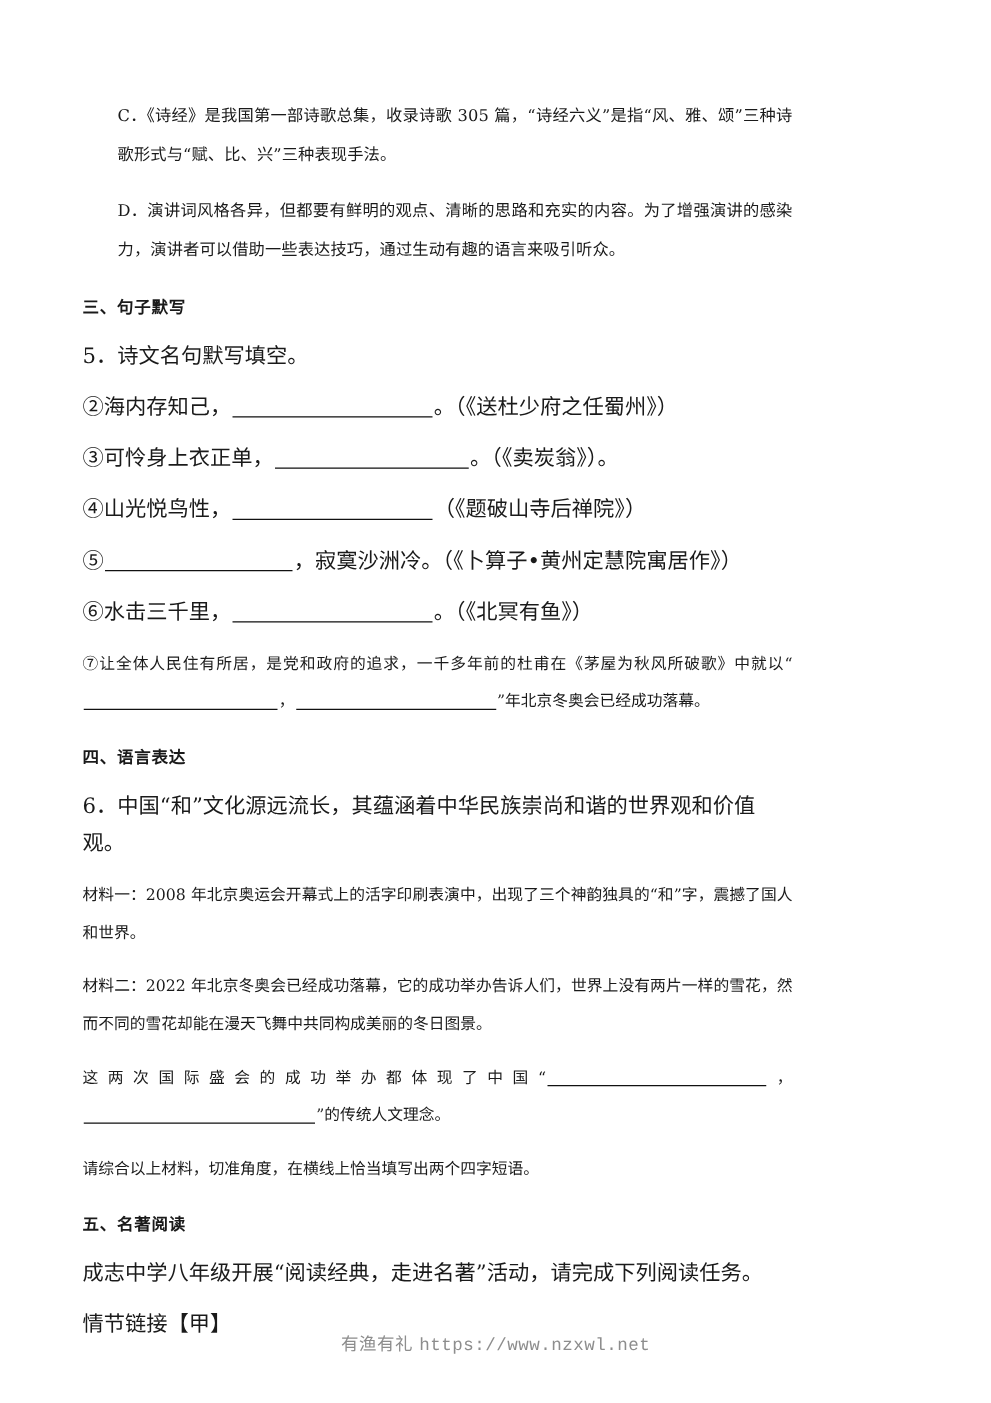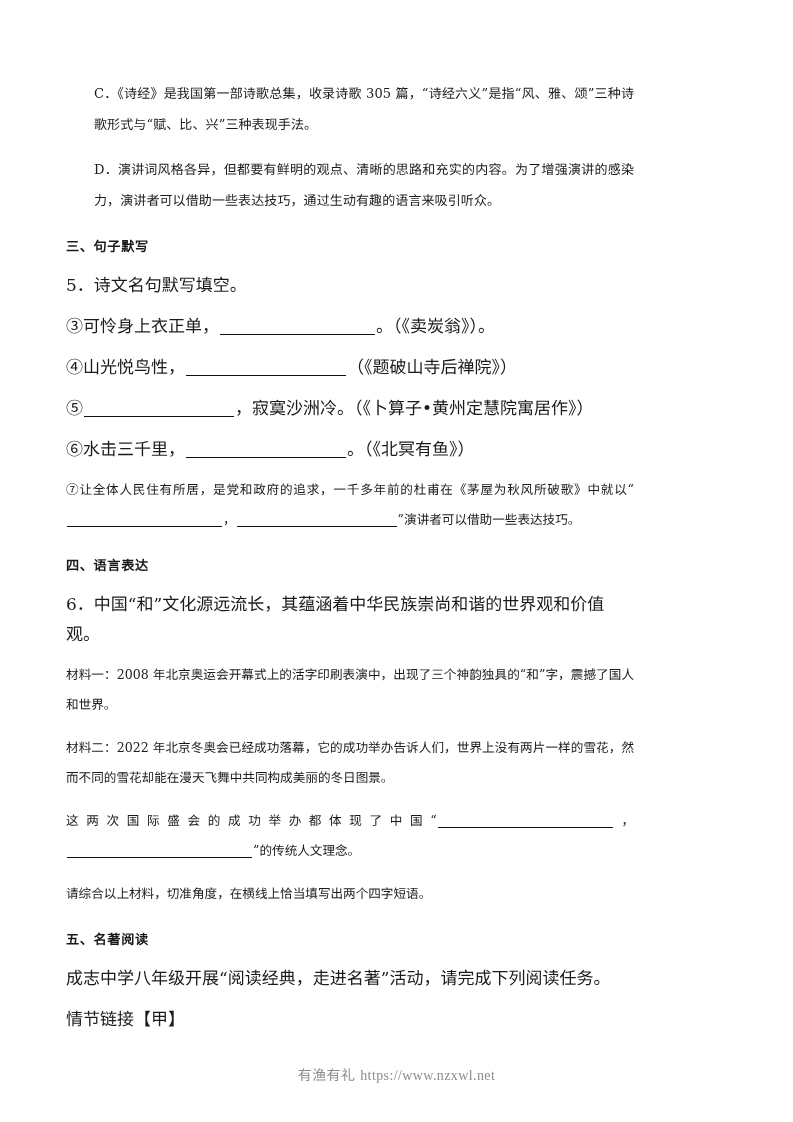--- a/index.html
+++ b/index.html
@@ -84,53 +84,56 @@
     position: absolute;
     left: 0;
     top: 1064px;
     width: 793px;
     text-align: center;
     font-size: 14px;
     color: #8d8d8d;
     font-family: "DejaVu Sans", "Liberation Sans", sans-serif;
     letter-spacing: 0.4px;
   }
-  .watermark .wm-url { font-family: Liberation Serif, serif; }
+  .watermark .wm-url { font-family: Liberation Mono, monospace; }
 </style>
 </head>
 <body>
 
 <div class="page">
 
   <p class="para opt">C．《诗经》是我国第一部诗歌总集，收录诗歌 305 篇，“诗经六义”是指“风、雅、颂”三种诗歌形式与“赋、比、兴”三种表现手法。</p>
   <p class="para opt">D．演讲词风格各异，但都要有鲜明的观点、清晰的思路和充实的内容。为了增强演讲的感染力，演讲者可以借助一些表达技巧，通过生动有趣的语言来吸引听众。</p>
 
   <div class="heading">三、句子默写</div>
   <div class="qline">5．诗文名句默写填空。</div>
 
 
+  <div class="qline">
+    <span>②</span><span>海内存知己，</span><span class="blank b-160"></span><span>。（《送杜少府之任蜀州》）</span>
+  </div>
 
   <div class="qline">
     <span>③</span><span>可怜身上衣正单，</span><span class="blank b-155"></span><span>。（《卖炭翁》）。</span>
   </div>
 
   <div class="qline">
     <span>④</span><span>山光悦鸟性，</span><span class="blank b-160"></span><span>（《题破山寺后禅院》）</span>
   </div>
 
   <div class="qline">
     <span>⑤</span><span></span><span class="blank b-150"></span><span>，寂寞沙洲冷。（《卜算子•黄州定慧院寓居作》）</span>
   </div>
 
   <div class="qline">
     <span>⑥</span><span>水击三千里，</span><span class="blank b-160"></span><span>。（《北冥有鱼》）</span>
   </div>
 
   <div class="blockline">
-    <span>⑦</span><span>让全体人民住有所居，是党和政府的追求，一千多年前的杜甫在《茅屋为秋风所破歌》中就以</span><span>“</span><span class="blank b-155"></span><span>，</span><span class="blank b-160"></span><span>”</span><span>演讲者可以借助一些表达技巧。</span>
+    <span>⑦</span><span>让全体人民住有所居，是党和政府的追求，一千多年前的杜甫在《茅屋为秋风所破歌》中就以</span><span>“</span><span class="blank b-155"></span><span>，</span><span class="blank b-160"></span><span>”</span><span>年北京冬奥会已经成功落幕。</span>
   </div>
 
   <div class="heading">四、语言表达</div>
   <div class="qline wrap">6．中国“和”文化源远流长，其蕴涵着中华民族崇尚和谐的世界观和价值观。</div>
 
   <div class="blockline">材料一：2008 年北京奥运会开幕式上的活字印刷表演中，出现了三个神韵独具的“和”字，震撼了国人和世界。</div>
   <div class="blockline">材料二：2022 年北京冬奥会已经成功落幕，它的成功举办告诉人们，世界上没有两片一样的雪花，然而不同的雪花却能在漫天飞舞中共同构成美丽的冬日图景。</div>
 
   <div class="blockline">
     <span>这两次国际盛会的成功举办都体现了中国</span><span>“</span><span class="blank b-175"></span><span>，</span><span class="blank b-185"></span><span>”</span><span>的传统人文理念。</span>

